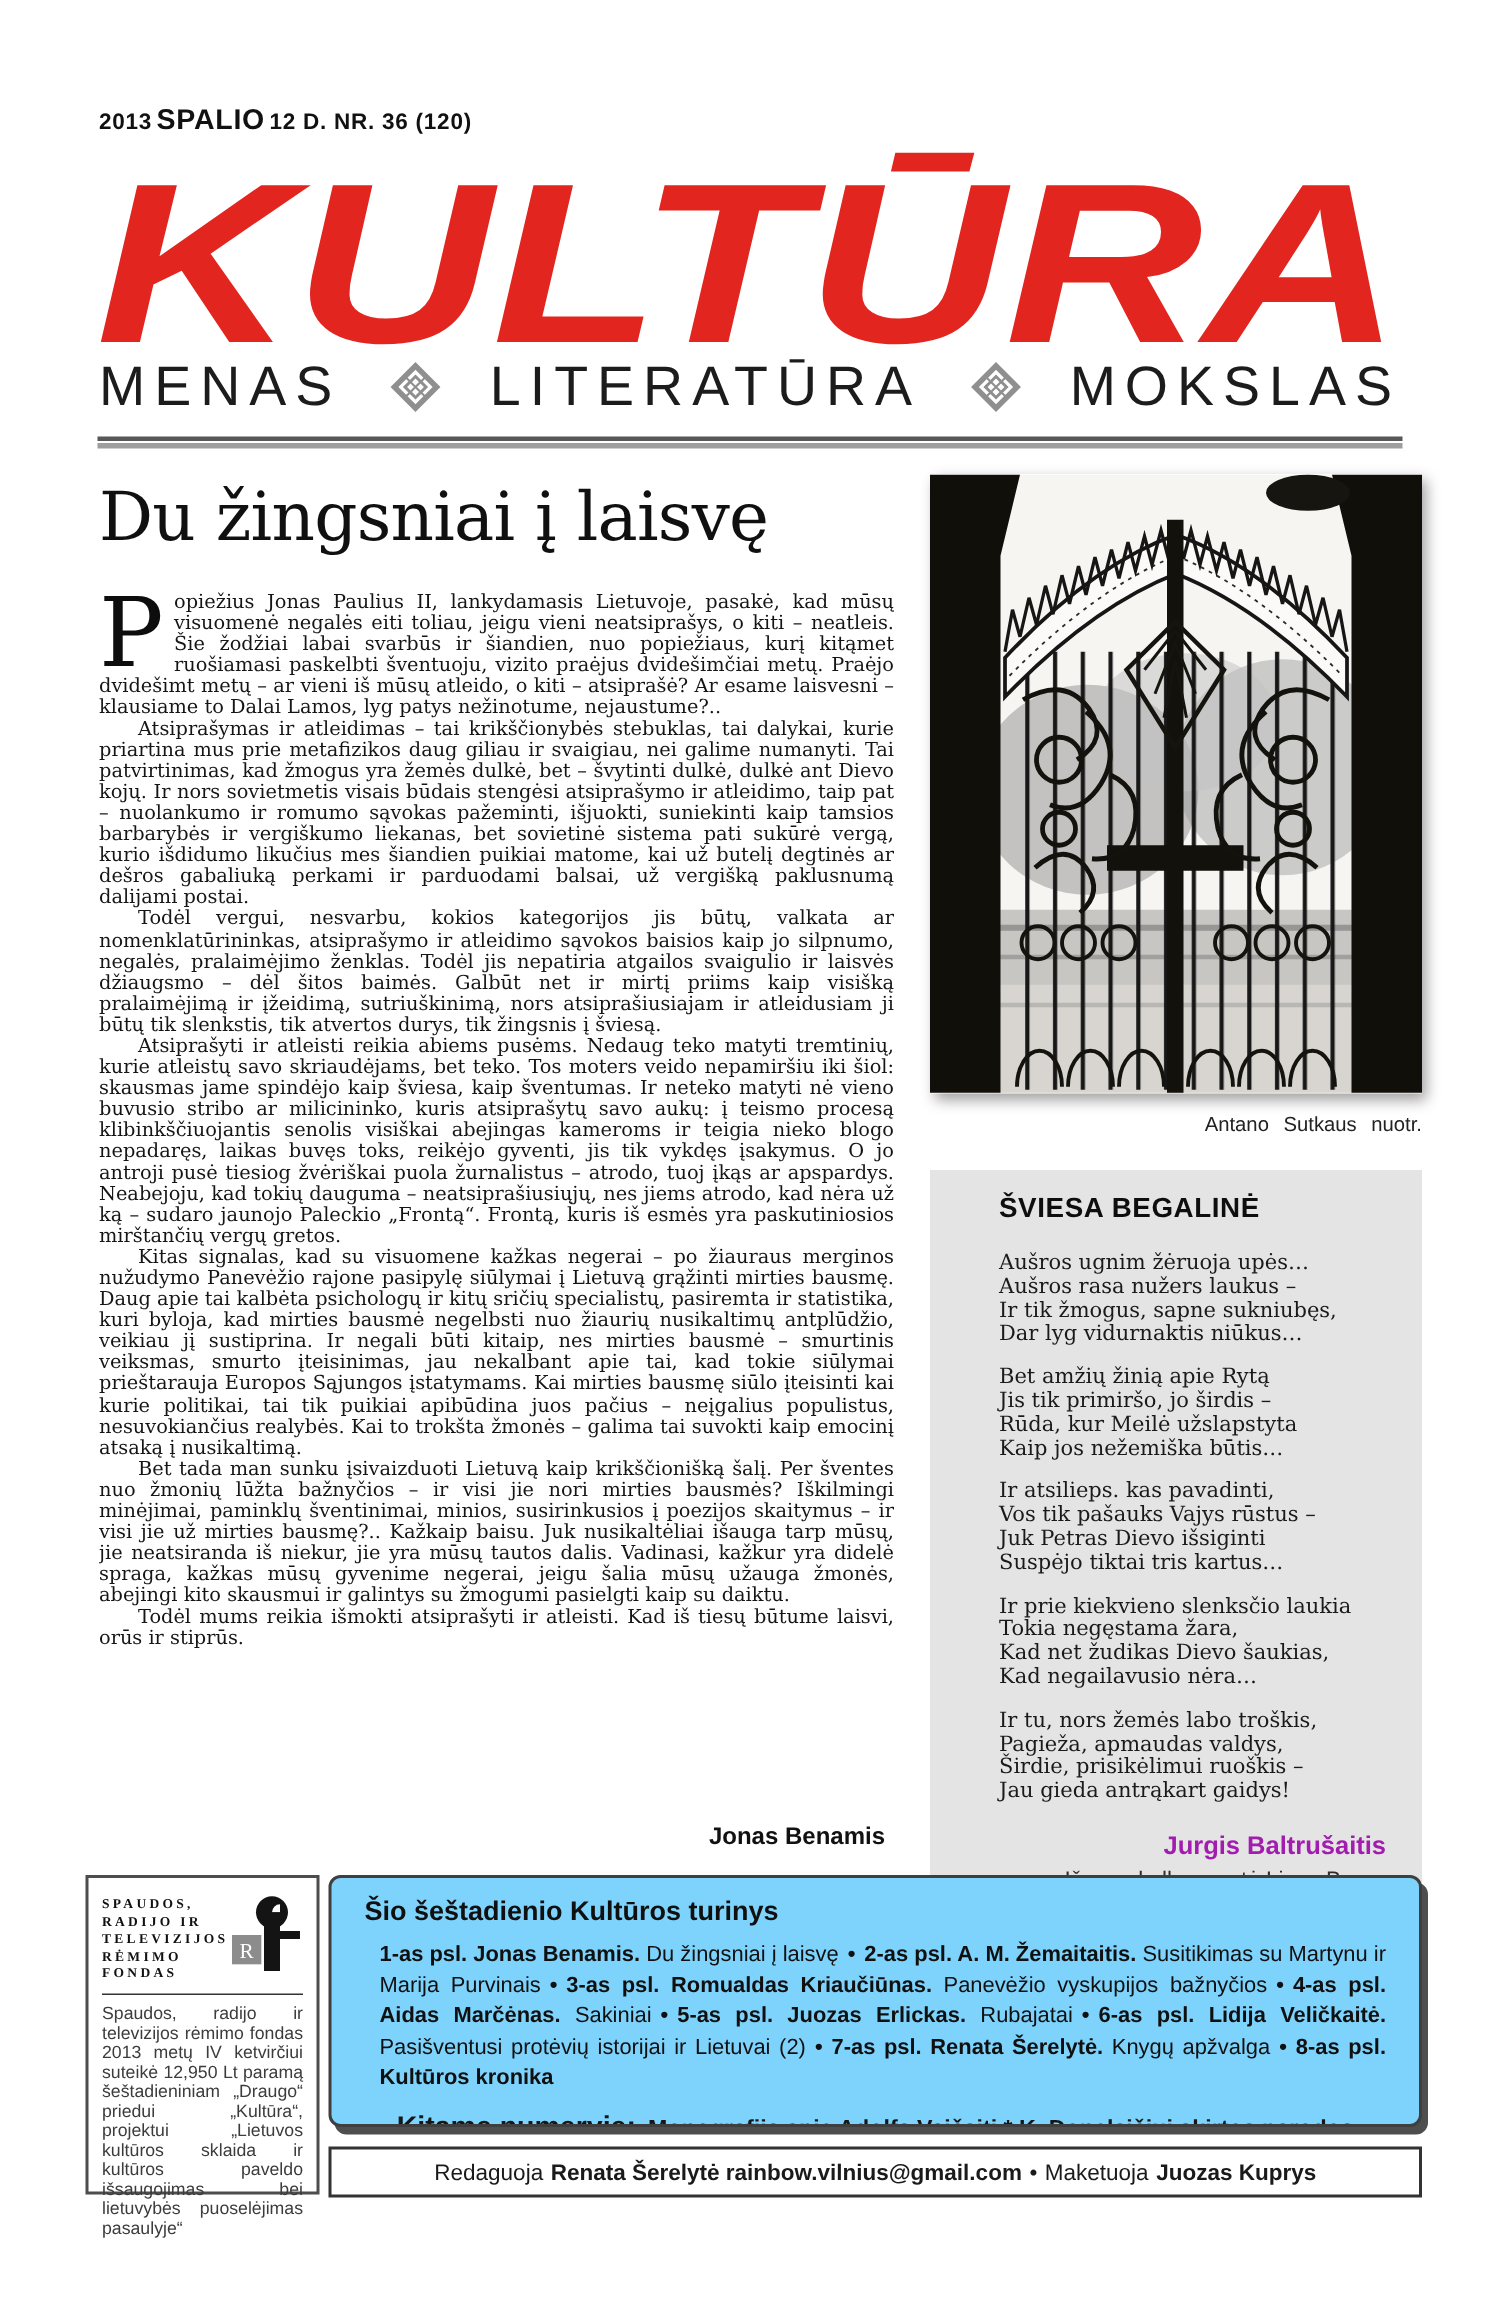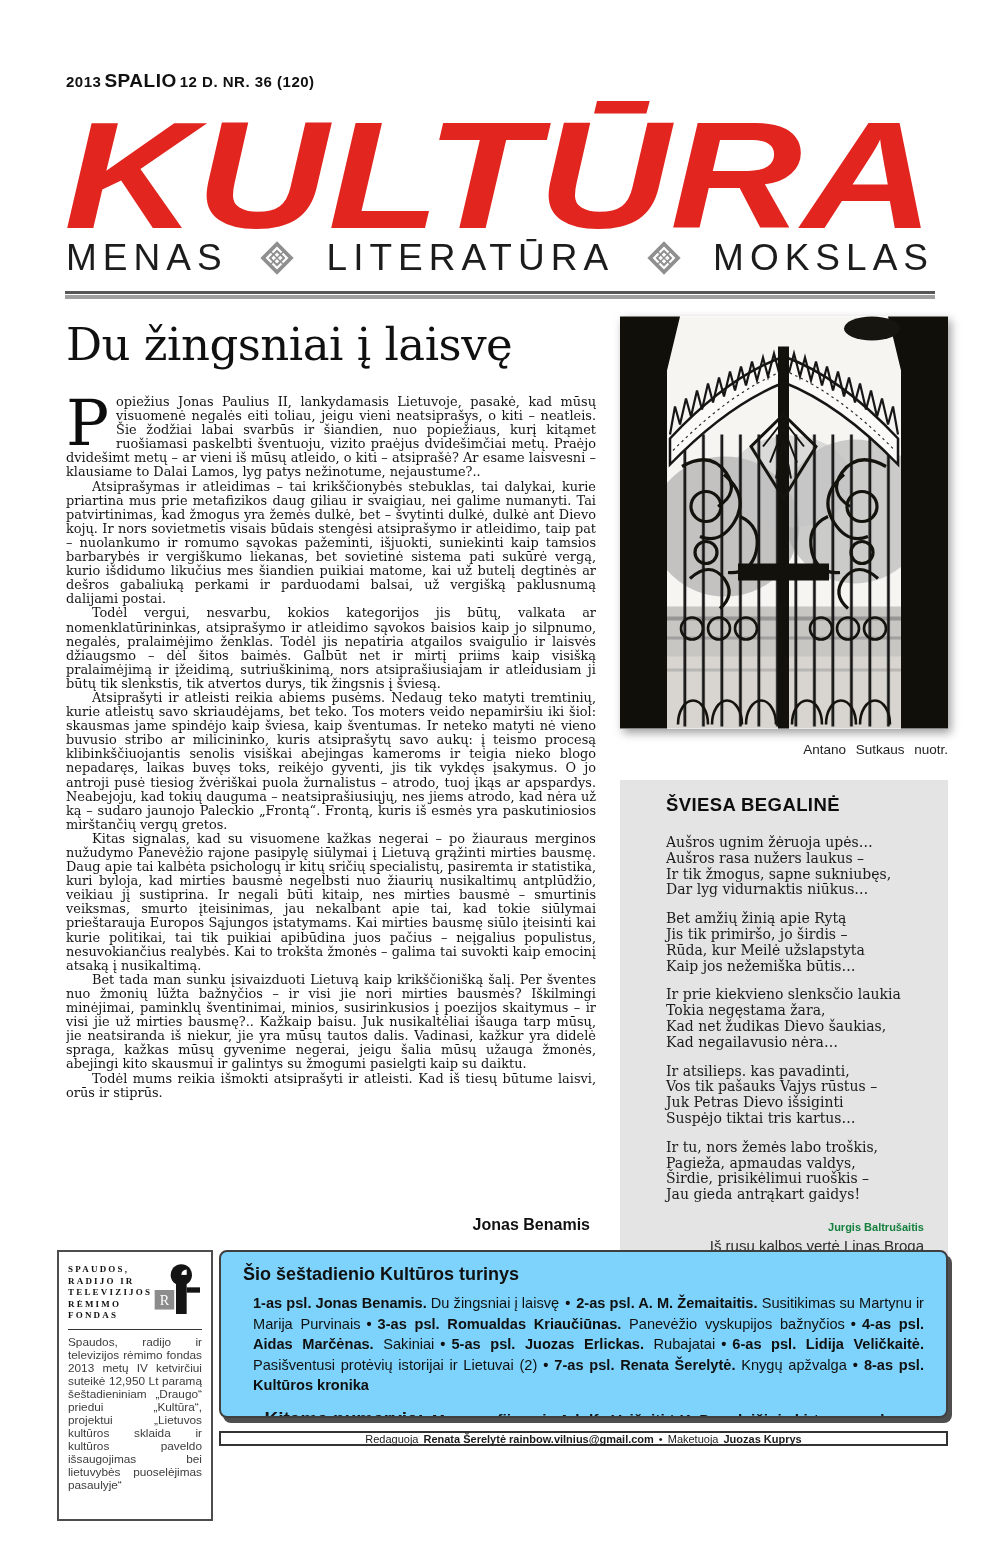--- a/index.html
+++ b/index.html
@@ -38,44 +38,44 @@
     box-shadow:3px 4px 9px rgba(0,0,0,0.38); line-height:0; }
   .photo-caption { text-align:right; font-size:13.5px; color:#222;
     margin-top:13px; word-spacing:6px; }
   
   .poem-box { margin-top:23px; background:#e4e4e4; padding:14px 22px 24px 46px; }
   .poem-title { font-size:18.5px; font-weight:bold; letter-spacing:0.4px; color:#0e0e0e; margin-bottom:19px; }
   .stanza { margin-bottom:13px; }
   .poem-line { font-family:"DejaVu Serif","Liberation Serif",serif;
     font-size:14px; line-height:15.8px; color:#1a1a1a; }
   .poem-attrib { text-align:right; margin-top:18px; padding-right:2px; }
-  .poem-author { font-weight:bold; font-size:11px; color:#15803d; }
+  .poem-author { font-weight:bold; font-size:17px; color:#a21caf; }
   .poem-note { font-size:15px; color:#2d2d2d; margin-top:4px; }
   
   .bottom { position:absolute; top:1250px; left:57px; width:891px; height:230px; }
-  .fund-box { position:absolute; left:0; top:0; width:156px; height:271px;
+  .fund-box { position:absolute; left:0; top:0; width:156px; height:213px;
     border:2px solid #4d4d4d; background:#fff; padding:9px 9px 6px; }
   .fund-head { display:flex; justify-content:space-between; align-items:flex-start; }
   .fund-logo-text { font-family:"Liberation Serif",serif; font-size:9px; font-weight:bold;
     letter-spacing:2.2px; line-height:11.5px; color:#111; padding-top:3px; }
   .fund-rule { border-top:1.5px solid #333; margin:7px 0 6px; }
   .fund-text { font-size:11.8px; line-height:13px; color:#3c3c3c; text-align:justify; }
   .toc-box { position:absolute; left:162px; top:0; right:0; height:168px;
     background:#7dd3fc; border:2px solid #3f3f3f; border-radius:8px;
     box-shadow:4px 5px 0 #4e4e4e; padding:10px 22px 10px; overflow:hidden; }
   .toc-title { font-size:18px; font-weight:bold; color:#101010; margin:2px 0 8px; }
   .toc-body { font-size:14.6px; line-height:20.5px; text-align:justify; color:#101010; padding-left:10px; }
   .toc-body b { font-weight:bold; }
   .toc-dot { font-weight:bold; margin:0 6px; }
   .next-issue { text-align:center; margin-top:12px; white-space:nowrap; }
   .next-label { font-size:19px; font-weight:bold; color:#161616; margin-right:8px; }
   .next-items { font-size:15.5px; font-weight:bold; color:#161616; }
-  .footer-bar { position:absolute; left:162px; right:0; top:181px; height:15px;
+  .footer-bar { position:absolute; left:162px; right:0; top:181px; height:34px;
     border:2px solid #333; background:#fff; display:flex; align-items:center;
-    justify-content:center; gap:5px; font-size:11px; color:#1a1a1a; white-space:nowrap; }
+    justify-content:center; gap:5px; font-size:15px; color:#1a1a1a; white-space:nowrap; }
   .footer-bar b { font-weight:bold; }
 </style>
 </head>
 <body>
 
 <div class="page">
 
   <div class="kicker-row">
     <div class="issue"><span>2013</span><span class="month">SPALIO</span><span>12 D. NR. 36 (120)</span></div>
   </div>
@@ -188,30 +188,30 @@
           <div class="poem-line">Ir tik žmogus, sapne sukniubęs,</div>
           <div class="poem-line">Dar lyg vidurnaktis niūkus…</div>
         </div>
         <div class="stanza">
           <div class="poem-line">Bet amžių žinią apie Rytą</div>
           <div class="poem-line">Jis tik primiršo, jo širdis –</div>
           <div class="poem-line">Rūda, kur Meilė užslapstyta</div>
           <div class="poem-line">Kaip jos nežemiška būtis…</div>
         </div>
         <div class="stanza">
+          <div class="poem-line">Ir atsilieps. kas pavadinti,</div>
+          <div class="poem-line">Vos tik pašauks Vajys rūstus –</div>
+          <div class="poem-line">Juk Petras Dievo išsiginti</div>
+          <div class="poem-line">Suspėjo tiktai tris kartus…</div>
+        </div>
+        <div class="stanza">
           <div class="poem-line">Ir prie kiekvieno slenksčio laukia</div>
           <div class="poem-line">Tokia negęstama žara,</div>
           <div class="poem-line">Kad net žudikas Dievo šaukias,</div>
           <div class="poem-line">Kad negailavusio nėra…</div>
-        </div>
-        <div class="stanza">
-          <div class="poem-line">Ir atsilieps. kas pavadinti,</div>
-          <div class="poem-line">Vos tik pašauks Vajys rūstus –</div>
-          <div class="poem-line">Juk Petras Dievo išsiginti</div>
-          <div class="poem-line">Suspėjo tiktai tris kartus…</div>
         </div>
         <div class="stanza">
           <div class="poem-line">Ir tu, nors žemės labo troškis,</div>
           <div class="poem-line">Pagieža, apmaudas valdys,</div>
           <div class="poem-line">Širdie, prisikėlimui ruoškis –</div>
           <div class="poem-line">Jau gieda antrąkart gaidys!</div>
         </div>
         <div class="poem-attrib">
           <div class="poem-author">Jurgis Baltrušaitis</div>
           <div class="poem-note">Iš rusų kalbos vertė Linas Broga</div>

